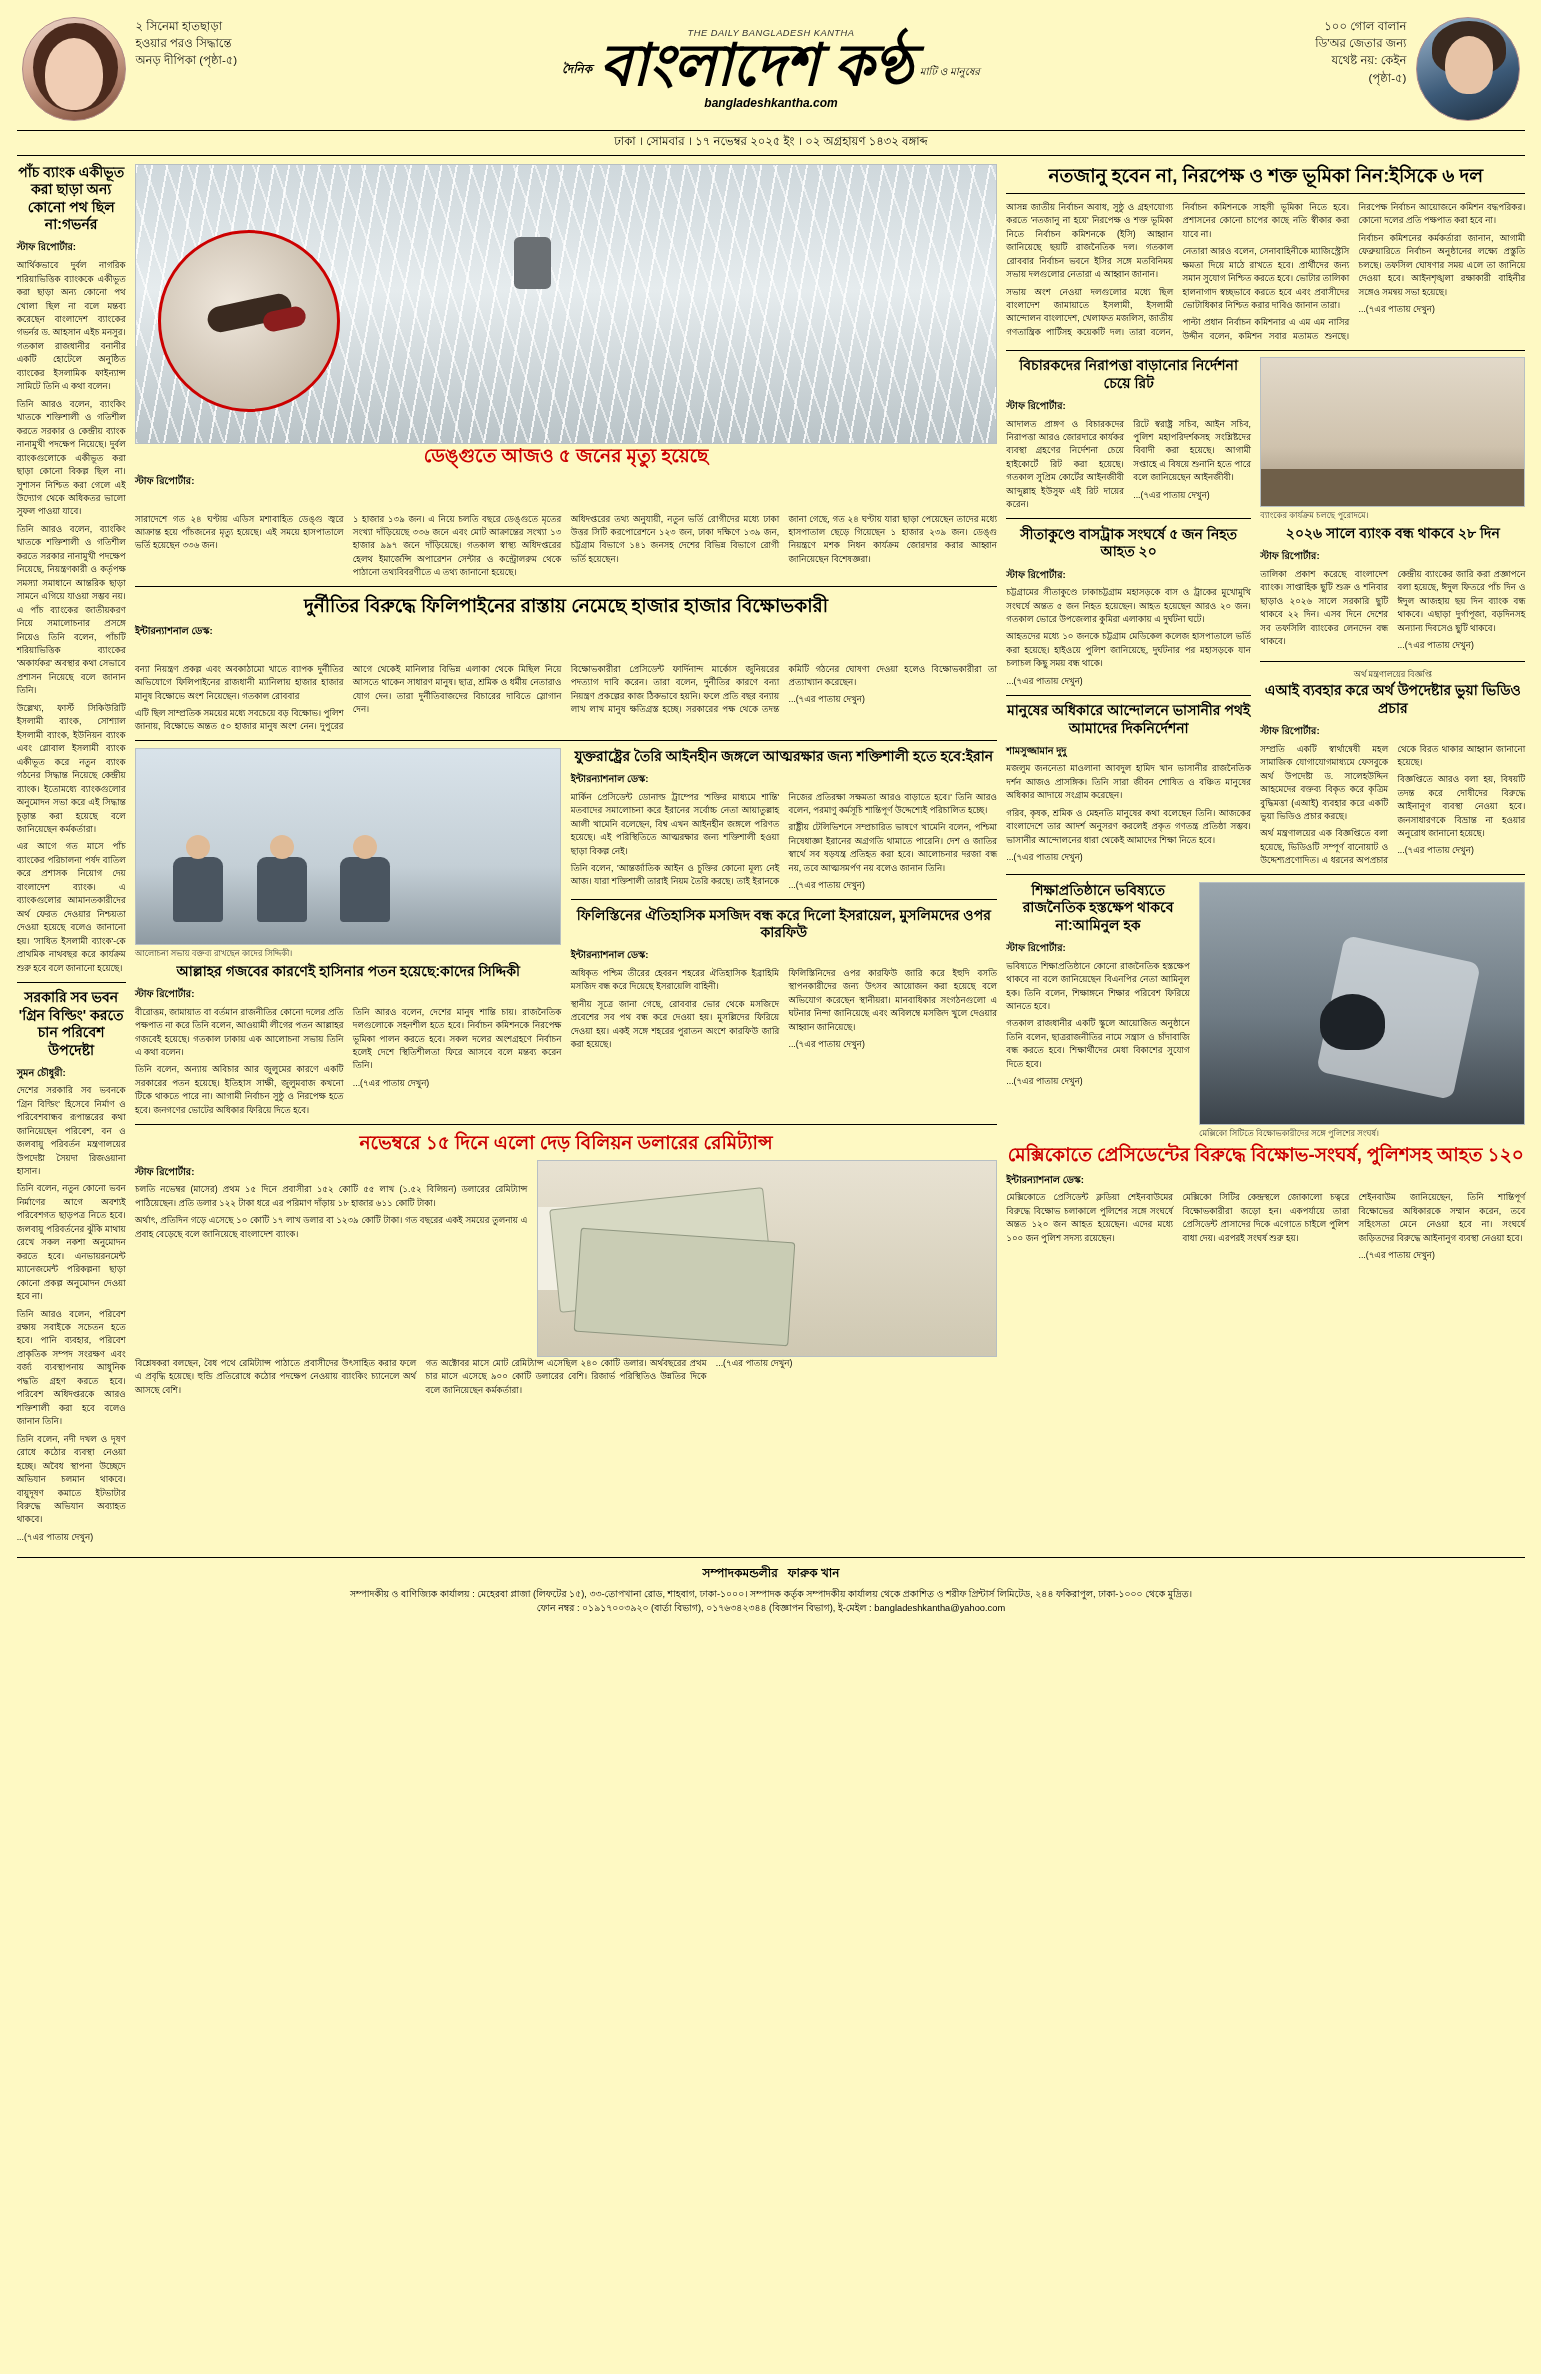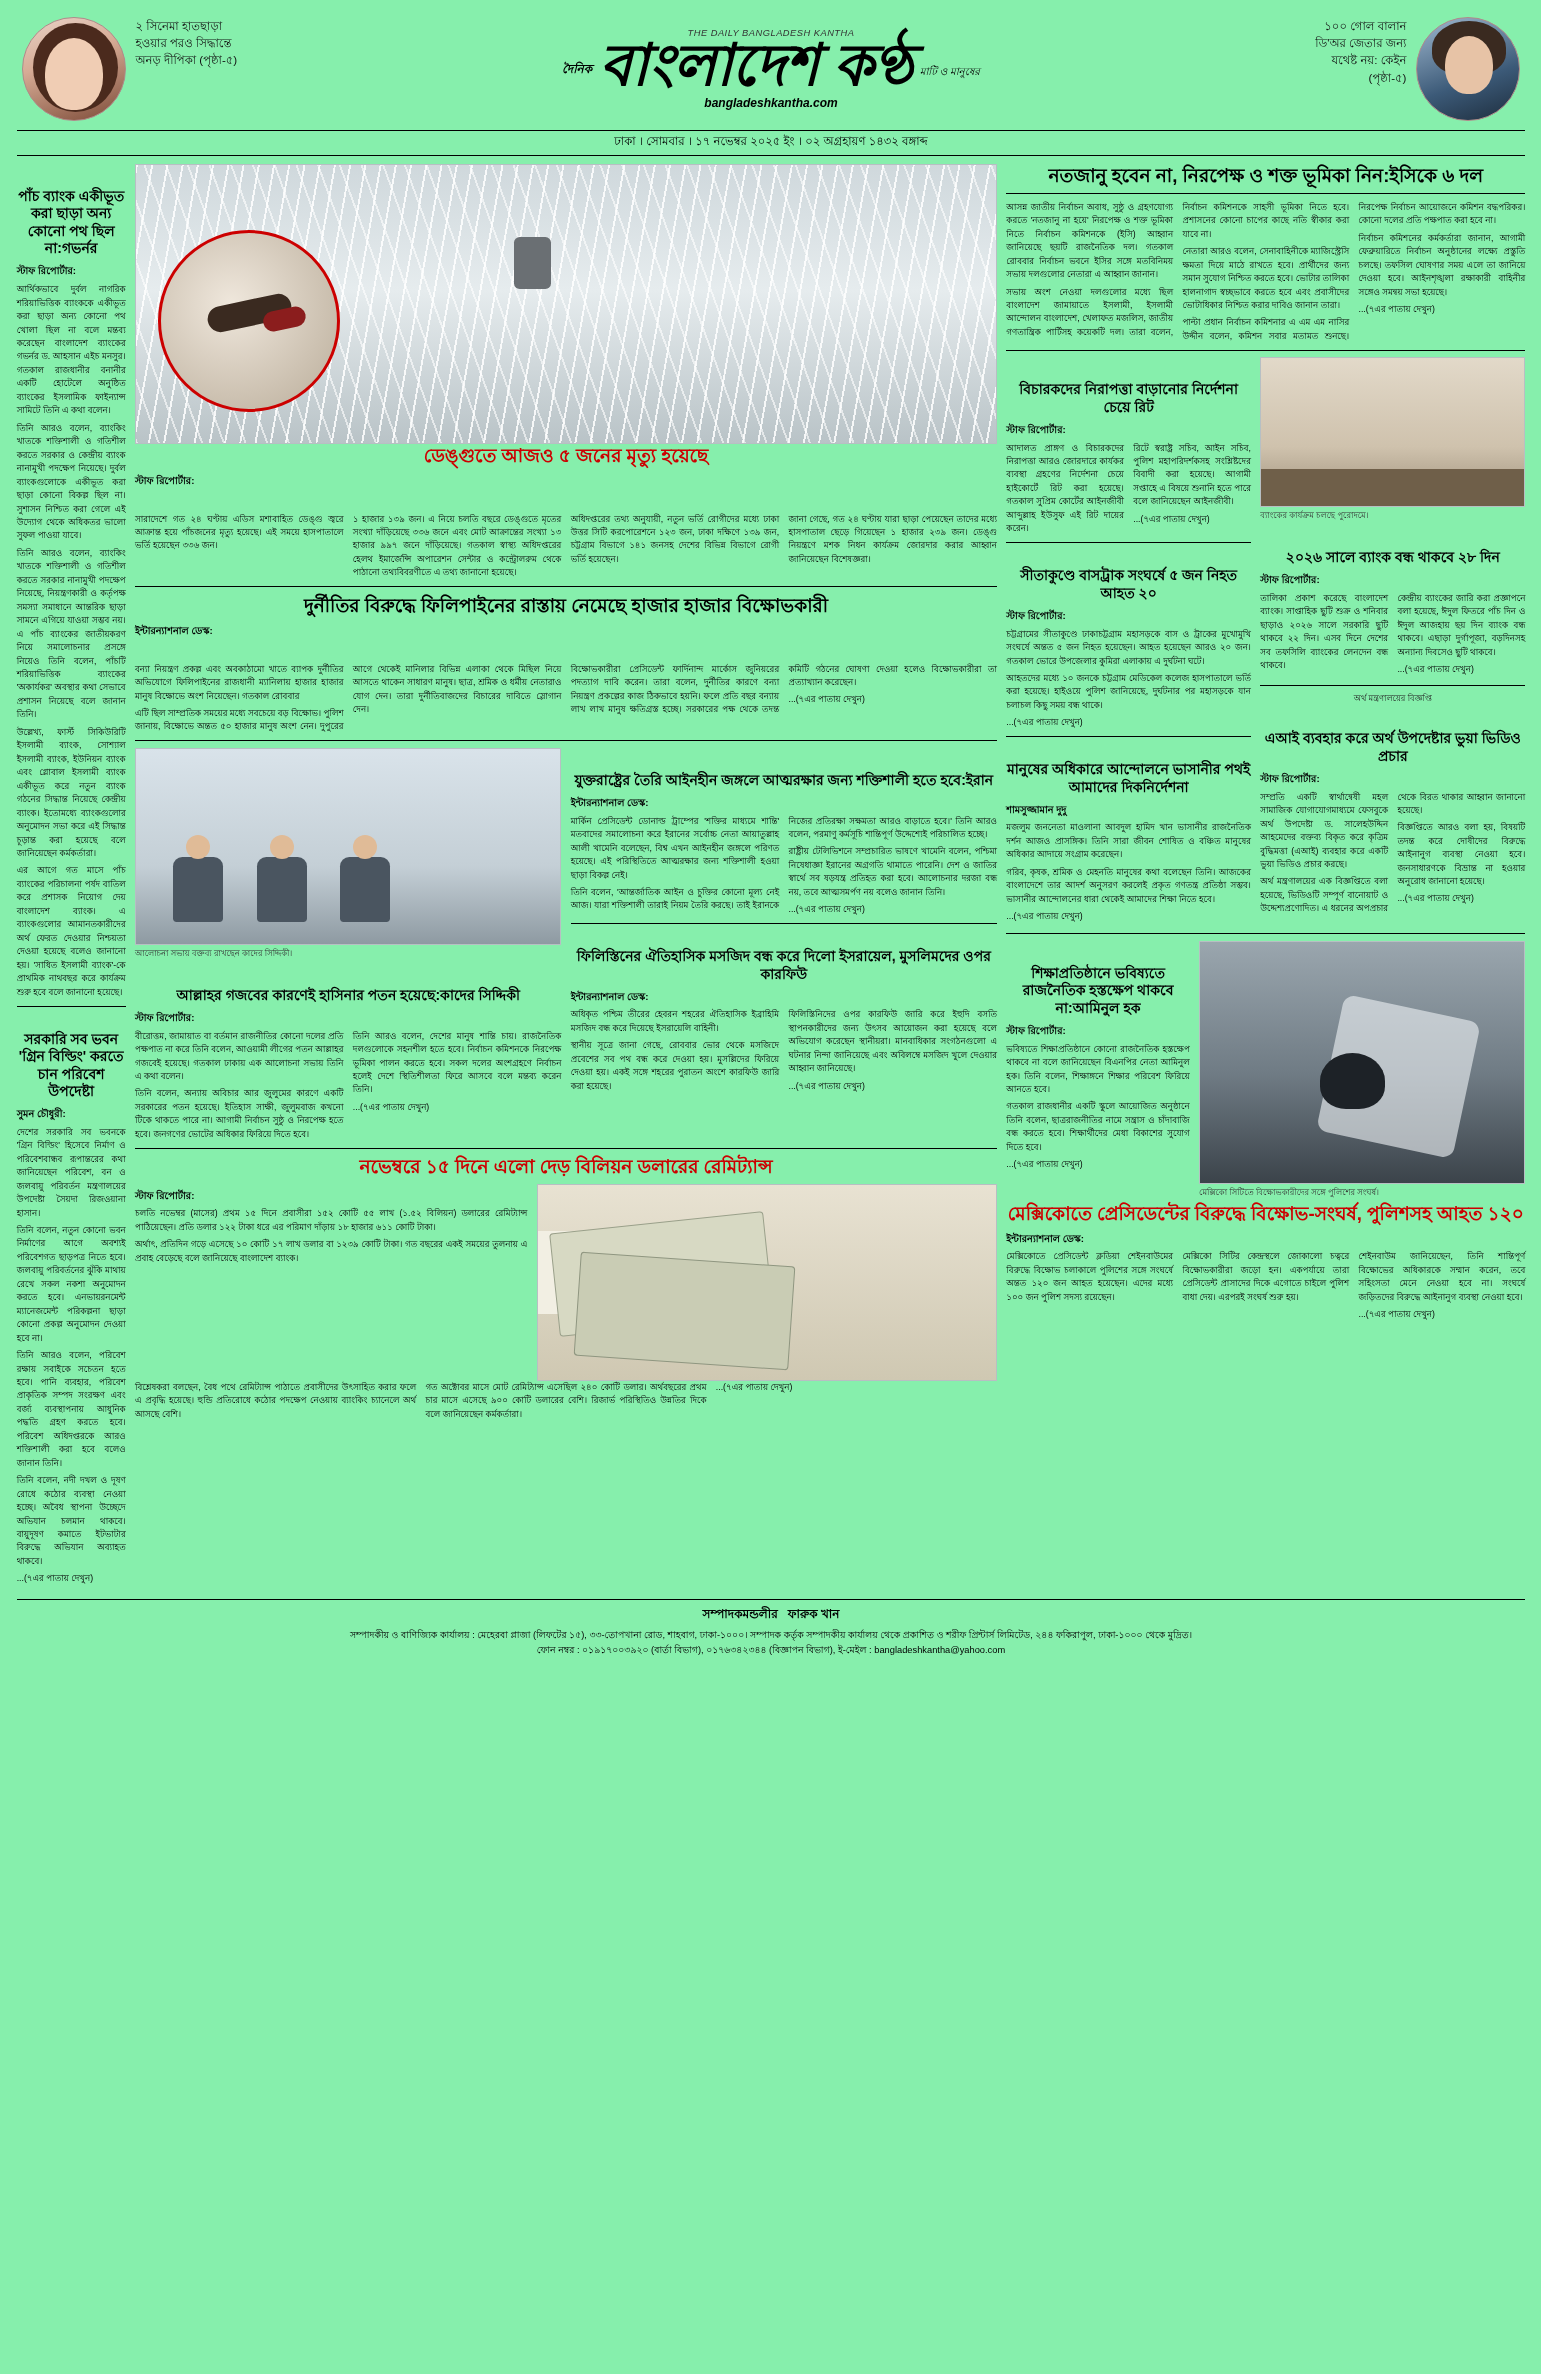--- a/index.html
+++ b/index.html
@@ -1,17 +1,17 @@
 <!DOCTYPE html>
 <html style="font-size:15px"><head>
 <meta charset="utf-8">
 <style>
   html,body{margin:0;padding:0;background:#ffffff;}
   body{width:1542px;height:2375px;font-family:"Liberation Sans",sans-serif;color:#000;}
-  .page{width:1542px;height:2375px;box-sizing:border-box;padding:13px 16.7px;background:#86efac;position:relative;}
+  .page{width:1542px;height:2375px;box-sizing:border-box;padding:13px 16.7px;background:#fef9c3;position:relative;}
   .masthead{display:flex;align-items:center;justify-content:space-between;border-bottom:none;padding:3.7px 5.6px 0 5.6px;}
   .mh-left,.mh-right{display:flex;align-items:flex-start;gap:9.3px;}
   .portrait{width:102px;height:102px;border-radius:50%;border:1.9px solid #b08a8a;overflow:hidden;flex:0 0 auto;position:relative;}
   .portrait.female{background:linear-gradient(160deg,#e9d3c8 0%,#d6ab95 40%,#7c4a37 100%);}
   .portrait.female:after{content:"";position:absolute;left:22px;top:20.4px;width:58px;height:72px;border-radius:50% 50% 45% 45%;background:#f0cdb4;}
   .portrait.female:before{content:"";position:absolute;left:9.3px;top:5.6px;width:85px;height:89px;border-radius:50%;background:#4b2a1d;}
   .portrait.male{background:linear-gradient(160deg,#9fb8cf 0%,#3c5a78 60%,#1d2d3d 100%);}
   .portrait.male:after{content:"";position:absolute;left:28px;top:18.6px;width:48px;height:58px;border-radius:50% 50% 45% 45%;background:#e7c3a6;}
   .portrait.male:before{content:"";position:absolute;left:15px;top:3.7px;width:74px;height:54px;border-radius:50% 50% 40% 40%;background:#3a2a20;}
   .mh-blurb{font-size:11.6px;line-height:1.5;color:#111;max-width:102px;}
@@ -22,21 +22,21 @@
   .logo-small{font-size:12px;font-weight:bold;padding-top:24px;}
   .logo-main{font-size:58px;font-weight:bold;line-height:1;letter-spacing:-0.9px;}
   .logo-tag{font-size:10.2px;padding-top:28px;}
   .site{font-size:12px;font-weight:bold;margin-top:1.9px;}
   .dateline{border-top:0.9px solid #000;border-bottom:1.9px solid #000;text-align:center;font-size:11.6px;padding:2.8px 0;margin-top:9px;}
   .body-grid{display:flex;gap:9.3px;margin-top:7.4px;}
   .col-left{width:109px;flex:0 0 109px;}
   .col-mid{flex:1;}
   .col-right{width:519px;flex:0 0 519px;}
   .hl{font-size:18.6px;font-weight:bold;line-height:1.25;text-align:center;margin:0 0 5.6px 0;}
-  .hl.sm{font-size:14px;margin-top:24px;}
+  .hl.sm{font-size:14px;}
   .hl.red{color:#cc0000;}
   .byline{font-size:9.7px;font-weight:bold;margin:3.7px 0 2.8px 0;}
   p.t{font-size:8.7px;line-height:1.55;text-align:justify;margin:0 0 3.7px 0;hyphens:auto;word-break:break-word;}
   .photo{background:#cfd6d9;position:relative;overflow:hidden;border:0.9px solid #b7bfc3;}
   .photo.mosq{height:278px;background:linear-gradient(180deg,#cfd8dc 0%,#e6ecee 45%,#b9c3c7 100%);}
   .photo.mosq .net{position:absolute;inset:0;background:
     repeating-linear-gradient(100deg, rgba(255,255,255,.85) 0 1.9px, rgba(255,255,255,0) 1.9px 15px),
     repeating-linear-gradient(70deg, rgba(255,255,255,.6) 0 1.9px, rgba(255,255,255,0) 1.9px 20.4px);}
   .photo.mosq .fig{position:absolute;left:44%;top:26%;width:37px;height:52px;background:#6a6f73;border-radius:5.6px;}
   .circle-inset{position:absolute;left:22px;top:65px;width:176px;height:176px;border-radius:50%;border:3.7px solid #cc0000;overflow:hidden;background:radial-gradient(circle at 40% 40%,#efe7dc,#b9ac99);}

